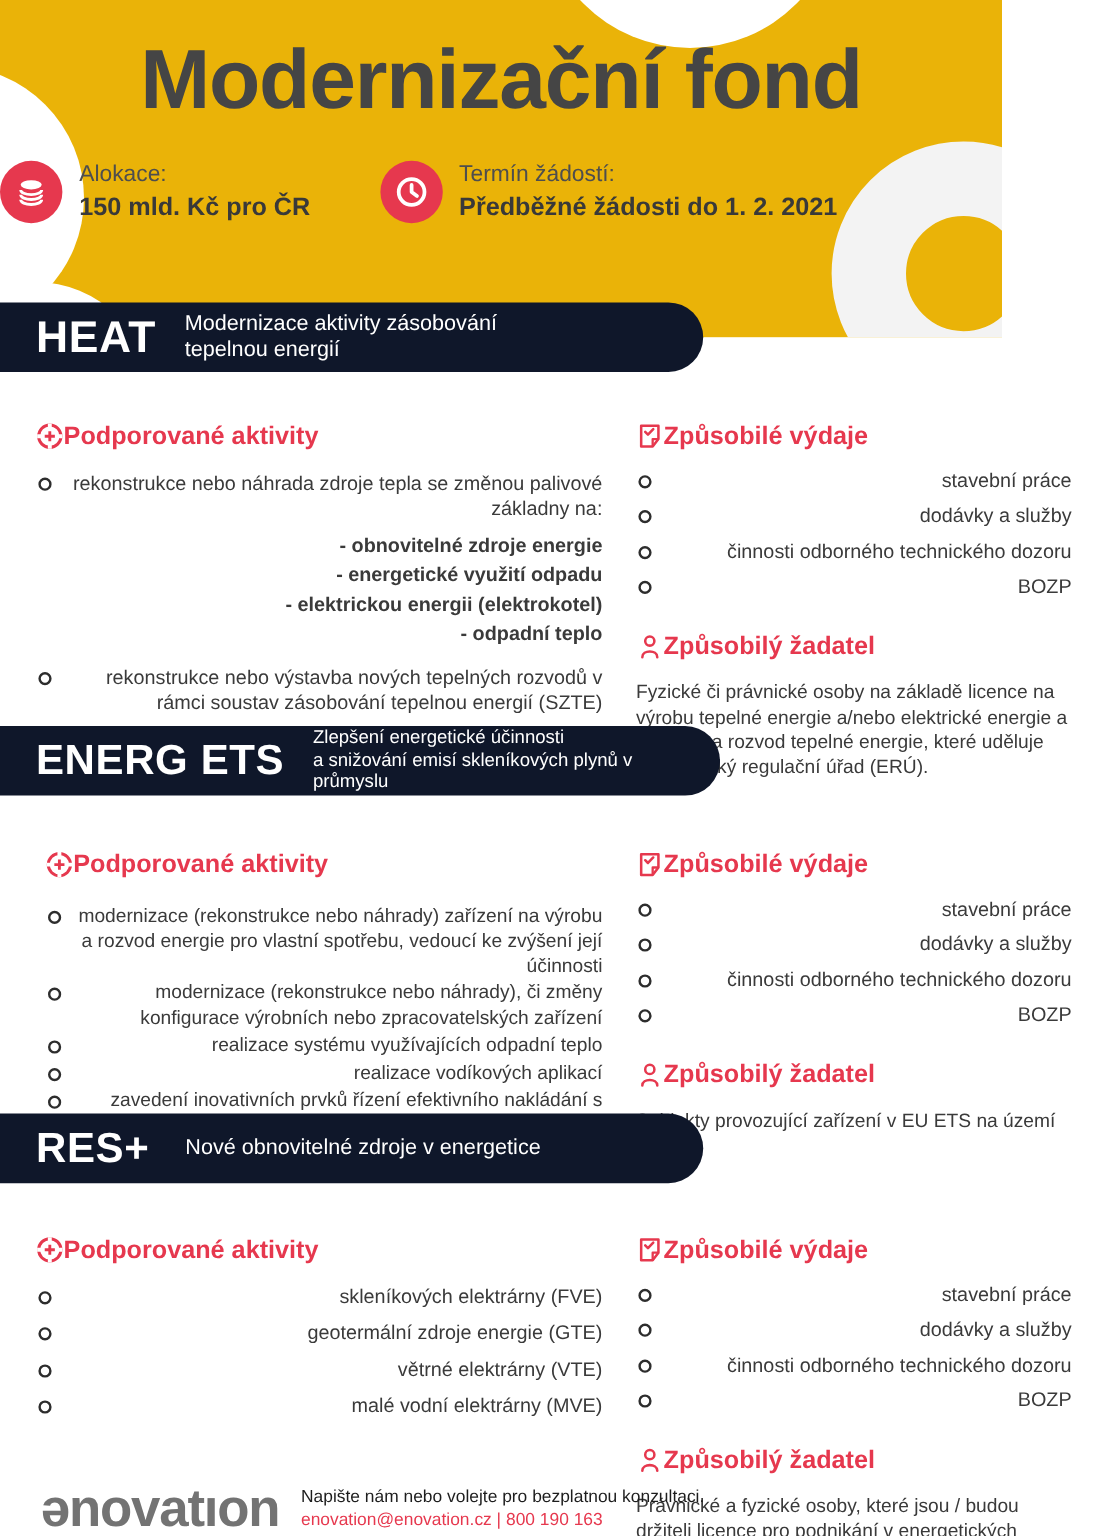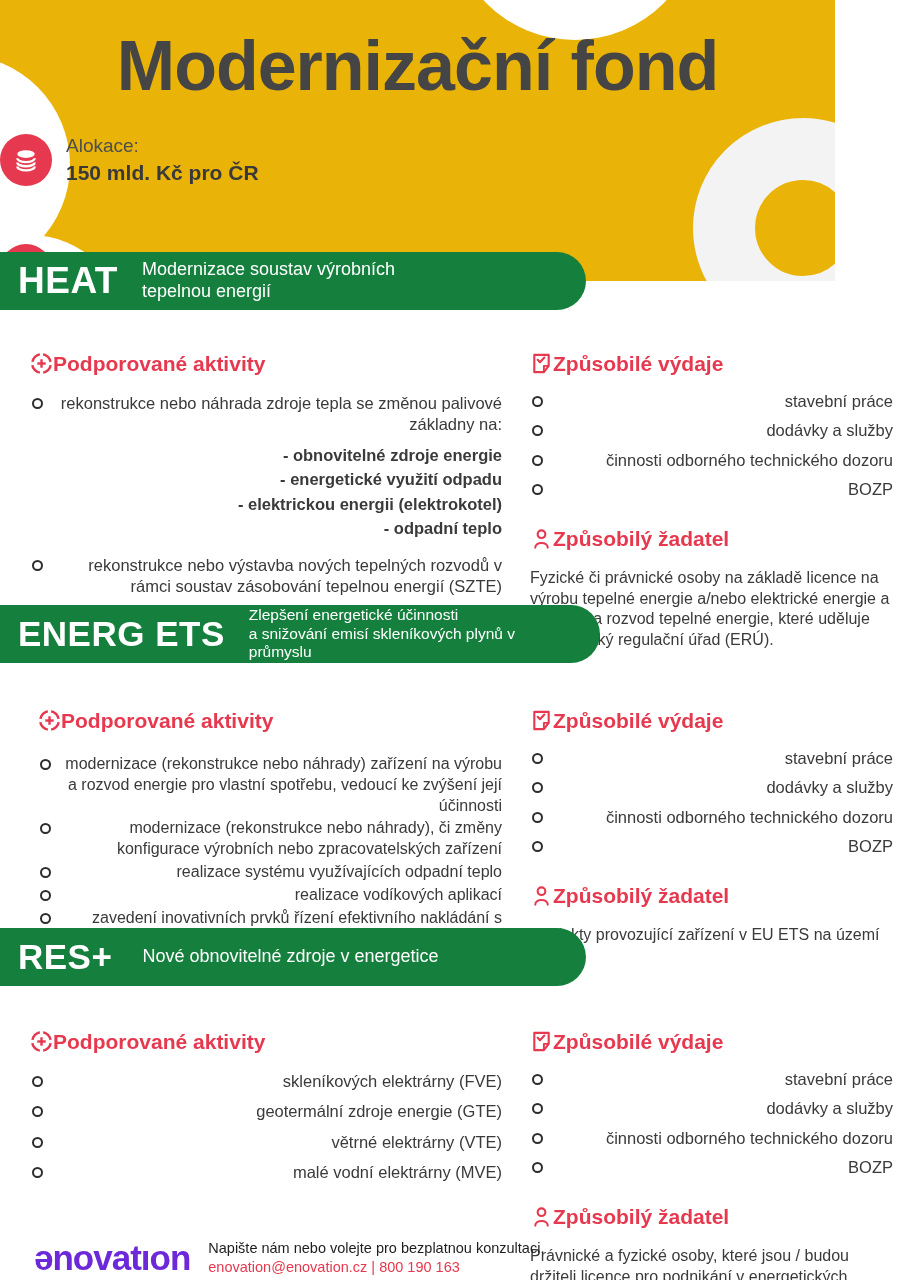--- a/index.html
+++ b/index.html
@@ -11,31 +11,31 @@
   
   .hero { position:relative; width:835px; height:281px; background:#eab308; overflow:hidden; }
   .hero .deco { position:absolute; border-radius:50%; }
   .deco-ring { left:693px; top:118px; width:220px; height:220px; border:62px solid #f3f3f3; background:transparent; }
   .deco-c1 { left:450px; top:-210px; width:250px; height:250px; background:#ffffff; }
   .deco-c2 { left:-150px; top:55px;  width:220px; height:220px; background:#ffffff; }
   .deco-c3 { left:-65px;  top:235px; width:190px; height:190px; background:#ffffff; }
   .deco-c4 { left:847px;  top:137px; width:156px; height:156px; background:#ffffff; }
   .hero-inner { position:relative; z-index:1; }
   .hero-title { margin:0; padding-top:26px; text-align:center; font-size:70px; font-weight:bold; color:#454545; letter-spacing:-1px; }
-  .info-row { display:flex; justify-content:flex-start; gap:58px; margin-top:28px;flex-direction:column; }
+  .info-row { display:flex; justify-content:flex-start; gap:58px; margin-top:28px; }
   .info-item { display:flex; align-items:center; gap:14px; }
   .info-icon { width:52px; height:52px; border-radius:50%; background:#e6384e; display:flex; align-items:center; justify-content:center; flex:0 0 auto; }
   .info-icon svg { width:30px; height:30px; }
   .info-label { font-size:19px; color:#4e4e4e; line-height:1.2; }
   .info-value { font-size:21px; font-weight:bold; color:#393939; margin-top:3px; line-height:1.2; }
   
   .banner {
     position:relative; z-index:2; display:flex; align-items:center;
-    height:58px; background:#15803d; color:#ffffff;
-    border-radius:0 29px 29px 0; padding:0 18px;
+    height:58px; background:#0f172a; color:#ffffff;
+    border-radius:0 29px 29px 0; padding:0 30px;
   }
   .banner-heat  { width:586px; margin-top:-29px; }
   .banner-energ { width:600px; }
   .banner-res   { width:586px; }
   .banner-label { font-weight:bold; letter-spacing:0.5px; white-space:nowrap; }
   .banner-heat  .banner-label { font-size:37px; }
   .banner-energ .banner-label { font-size:35px; }
   .banner-res   .banner-label { font-size:35px; }
   .banner-sub { margin-left:24px; line-height:1.22; }
   .banner-heat  .banner-sub { font-size:18px; }
@@ -62,21 +62,21 @@
   .energ-list > li { margin-bottom:2px; }
   .res-list > li { margin-bottom:9px; }
   .dash-list { margin-top:9px; padding-left:12px; }
   .dash-list li { margin-bottom:3px;font-weight:bold; }
   .exp-list { margin-top:16px; font-size:16.5px; }
   .exp-list > li { margin-bottom:8px; }
   .applicant-head { margin-top:26px; }
   .applicant-text { margin-top:18px; font-size:16px; line-height:1.3; max-width:375px; color:#3a3a3a; }
   
   .footer { display:flex; align-items:center; height:45px; padding-left:34px; gap:18px; }
-  .footer-logo { font-size:35px; font-weight:bold; color:#6d28d9; letter-spacing:-1px; line-height:1; }
+  .footer-logo { font-size:44px; font-weight:bold; color:#737373; letter-spacing:-1px; line-height:1; }
   .footer-note { font-size:14.5px; color:#1d1d1d; line-height:1.3; }
   .footer-contact { font-size:14.5px; color:#e6384e; line-height:1.3; }
 </style>
 </head>
 <body>
 
 <div class="hero">
   <div class="deco deco-ring"></div>
   <div class="deco deco-c1"></div>
   <div class="deco deco-c2"></div>
@@ -101,30 +101,31 @@
       </div>
       <div class="info-item">
         <div class="info-icon">
           <svg viewBox="0 0 24 24">
             <circle cx="12" cy="12" r="8.6" fill="none" stroke="#ffffff" stroke-width="2.5"></circle>
             <path d="M12 7.3 V12 L15.6 14.6" fill="none" stroke="#ffffff" stroke-width="2.5" stroke-linecap="round" stroke-linejoin="round"></path>
           </svg>
         </div>
         <div>
           <div class="info-label">Termín žádostí:</div>
+          <div class="info-value">Předběžné žádosti do 1. 2. 2021</div>
         </div>
       </div>
     </div>
   </div>
 </div>
 
 <div class="banner banner-heat">
   <span class="banner-label">HEAT</span>
   <span class="banner-sub">
-    <div class="auto-hide">Modernizace soustav výrobních</div>
+    <div class="auto-hide">Modernizace aktivity zásobování</div>
     <div class="auto-hide">tepelnou energií</div>
   </span>
 </div>
 
 <div class="section sec-heat">
   <div class="col-left">
     <div class="col-head">
       <svg viewBox="0 0 24 24">
         <circle cx="12" cy="12" r="9.7" fill="none" stroke="#e6384e" stroke-width="2.6"></circle>
         <line x1="12" y1="1" x2="12" y2="23" stroke="#ffffff" stroke-width="3.4"></line>

